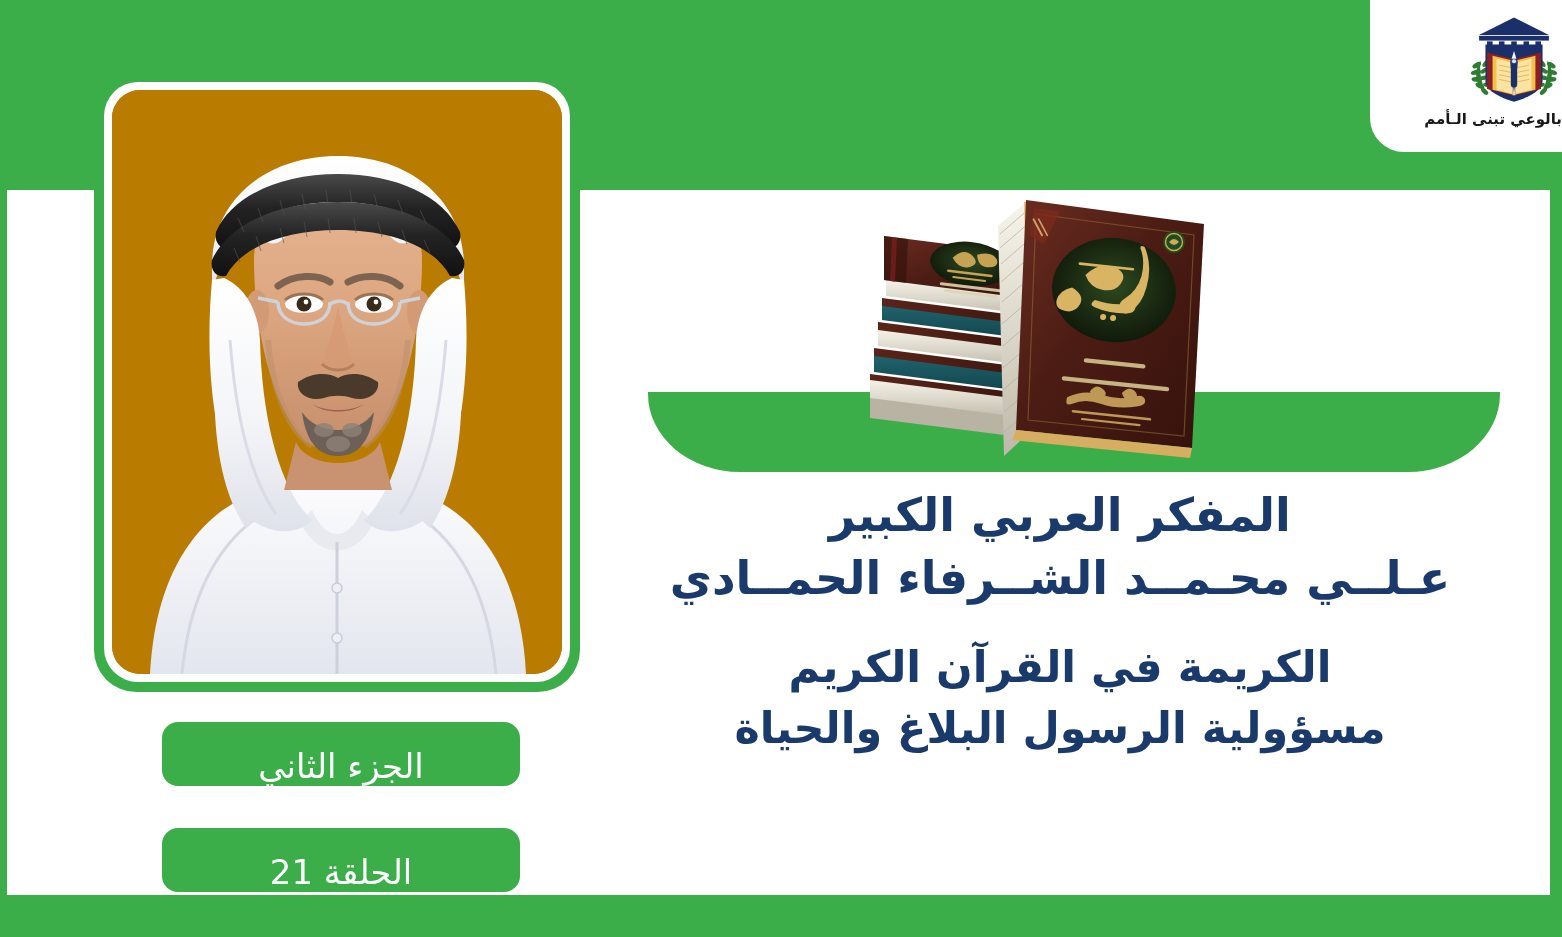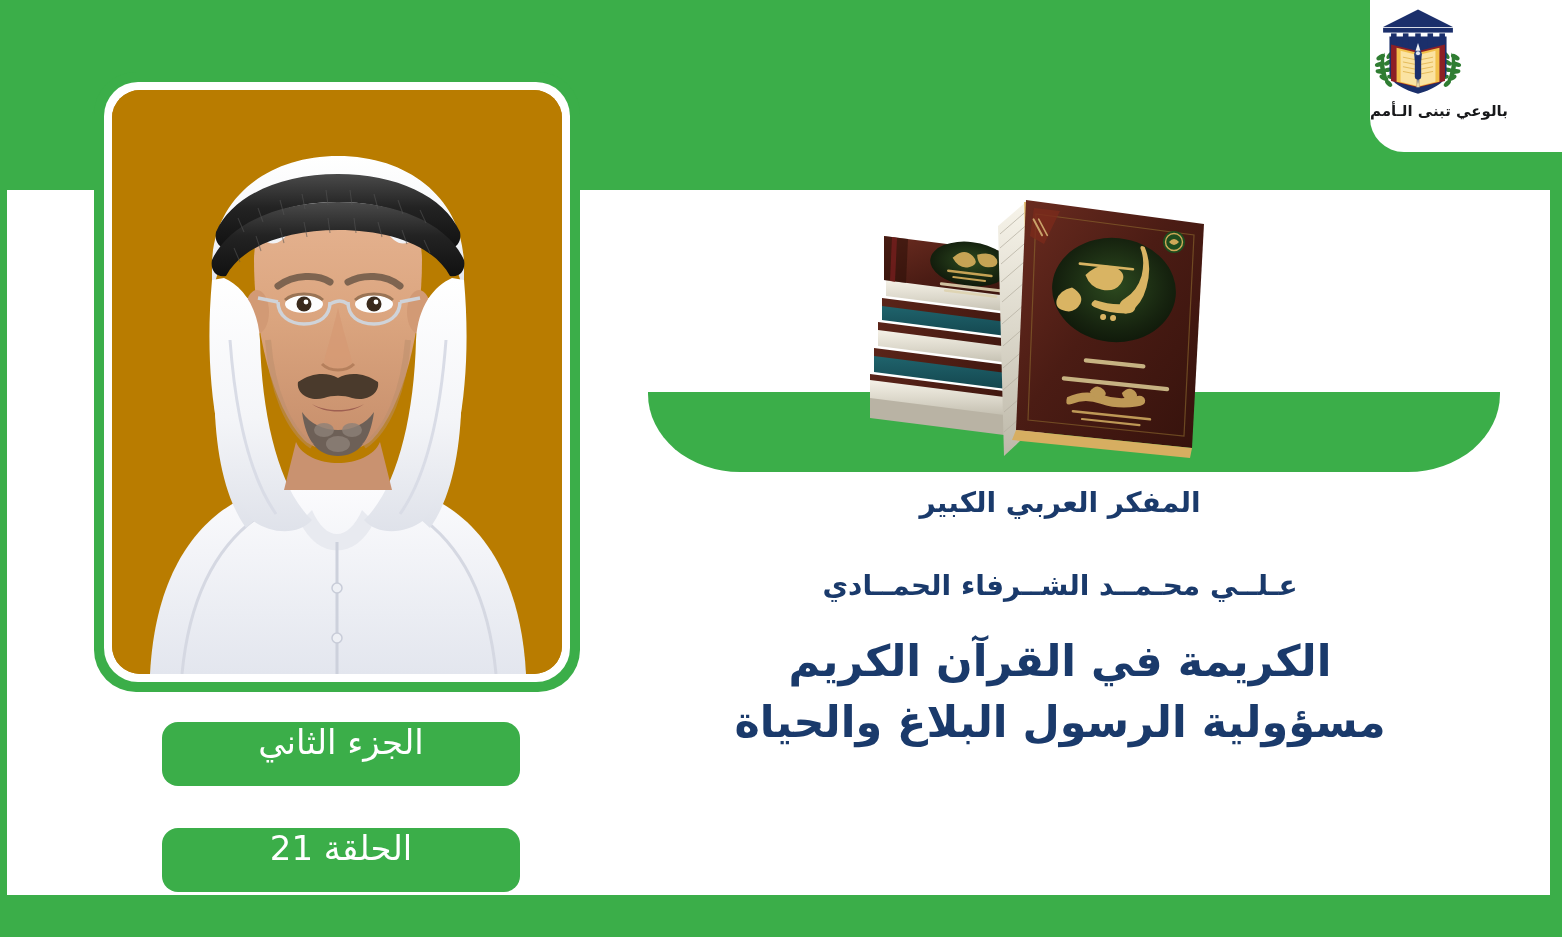--- a/index.html
+++ b/index.html
@@ -20,22 +20,22 @@
   #band-right    { left:1550px; top:150px; width:12px; height:787px; }
   #band-bottom   { left:0;    top:895px; width:1562px; height:42px; }
 
   
   #logo-card {
     position:absolute; top:0; right:0;
     width:192px; height:152px;
     background:#ffffff;
     border-bottom-left-radius:34px;
     display:flex; flex-direction:column;
-    align-items:flex-end; justify-content:flex-start;
-    padding-top:8px;
+    align-items:flex-start; justify-content:flex-start;
+    padding-top:16px;
     z-index:8;
   }
   #logo-mark { width:96px; height:92px; display:block; }
   #logo-tagline {
     margin-top:2px;
     font-size:15px; font-weight:bold;
     color:#18191b; letter-spacing:0px;
     white-space:nowrap;
   }
 
@@ -64,21 +64,21 @@
   }
   #portrait-photo svg { display:block; width:100%; height:100%; }
 
   
   .badge {
     position:absolute; left:162px;
     width:358px; height:64px;
     background:var(--green);
     border-radius:16px;
     color:#ffffff;
-    display:flex; align-items:flex-start; justify-content:center;
+    display:flex; align-items:flex-end; justify-content:center;
     font-size:34px; font-weight:500;
     letter-spacing:1px;
     z-index:6;
   }
   #badge-part    { top:722px; }
   #badge-episode { top:796px;margin-top:32px; }
 
   
   #books-banner {
     position:absolute; left:648px; top:392px;
@@ -101,25 +101,25 @@
   #text-column {
     position:absolute; left:610px; top:484px;
     width:900px;
     text-align:center;
     direction:rtl;
     z-index:6;
   }
   .headline {
     color:var(--navy);
     font-weight:bold;
-    font-size:28px;
+    font-size:46px;
     line-height:1.38;
     letter-spacing:0px;
   }
-  #headline-l2 { letter-spacing:2px;margin-top:44px; }
+  #headline-l2 { letter-spacing:2px; }
   #article-title {
     margin-top:26px;
     color:var(--navy);
     font-weight:bold;
     font-size:43px;
     line-height:1.42;
   }
 
   :root{}
   body { --green:#3bae49; --amber:#b97c00; --navy:#1a3a6b; }

